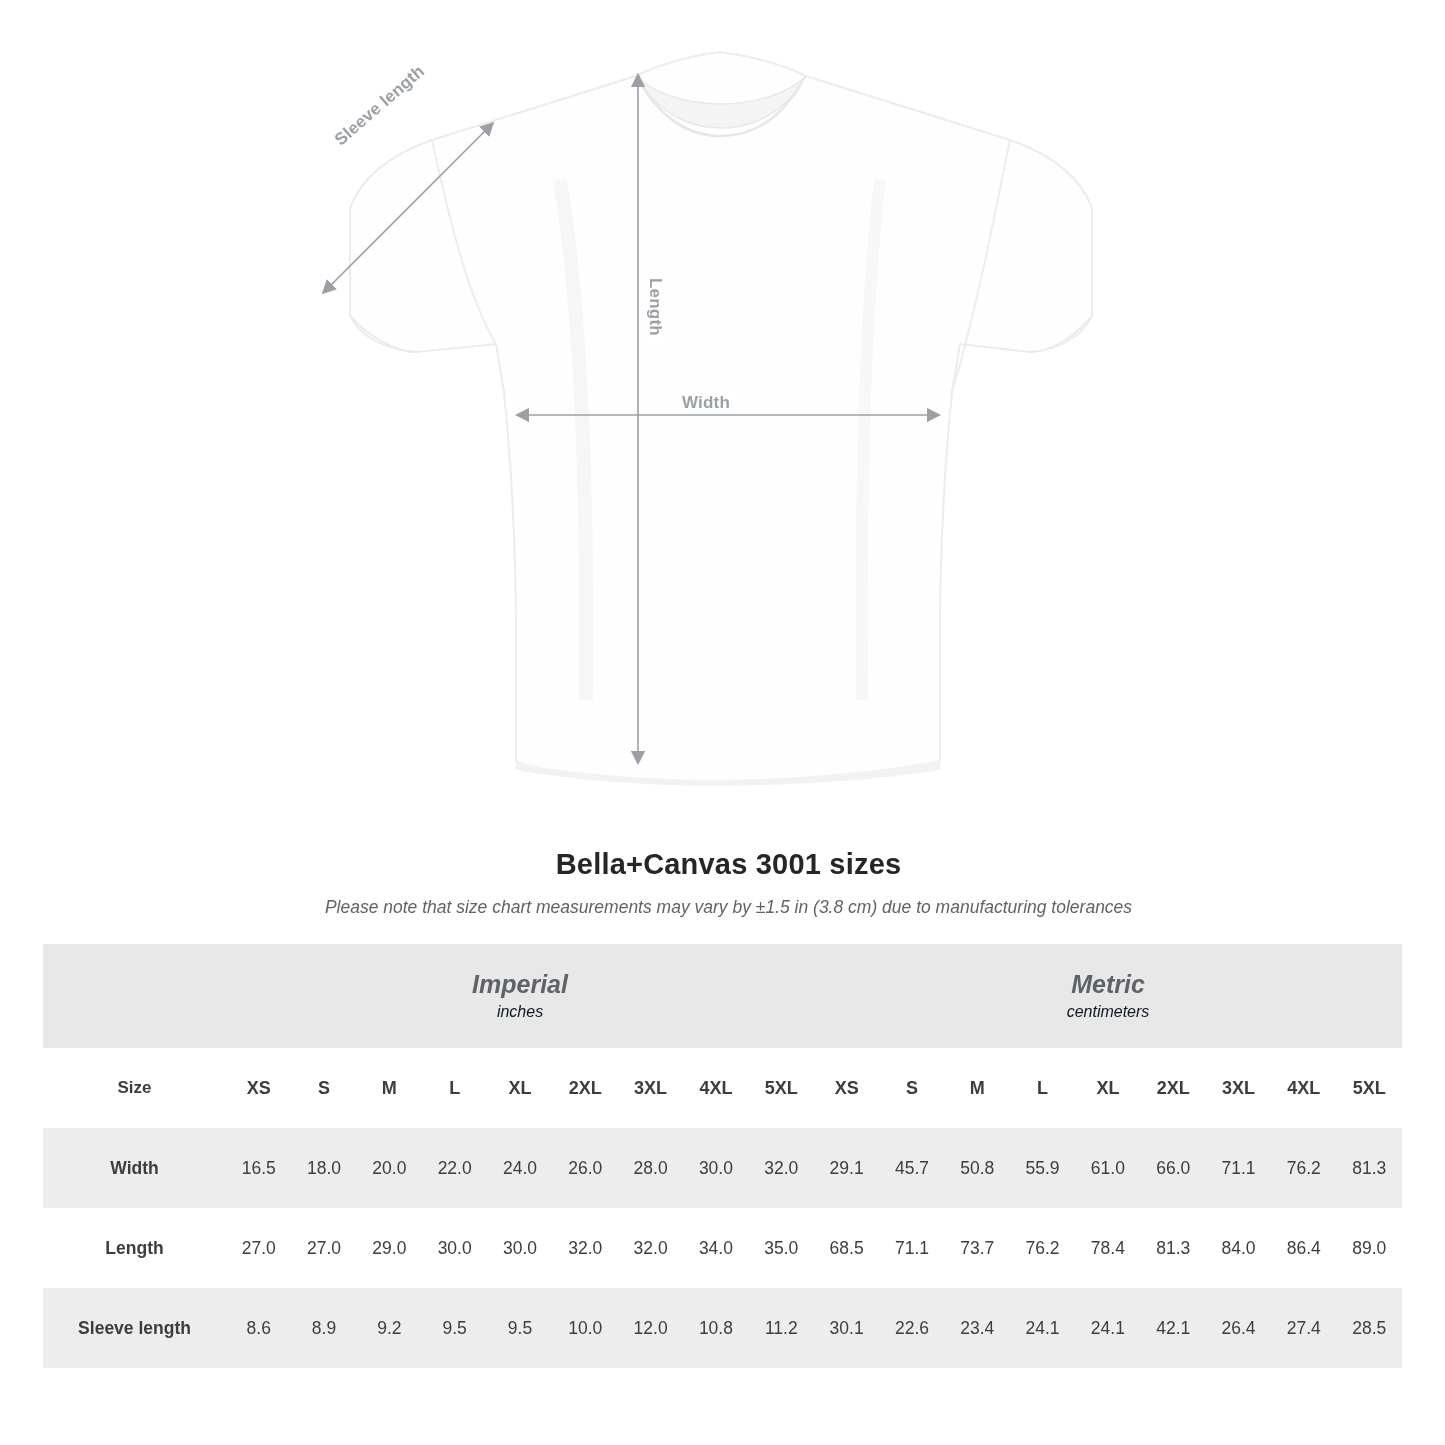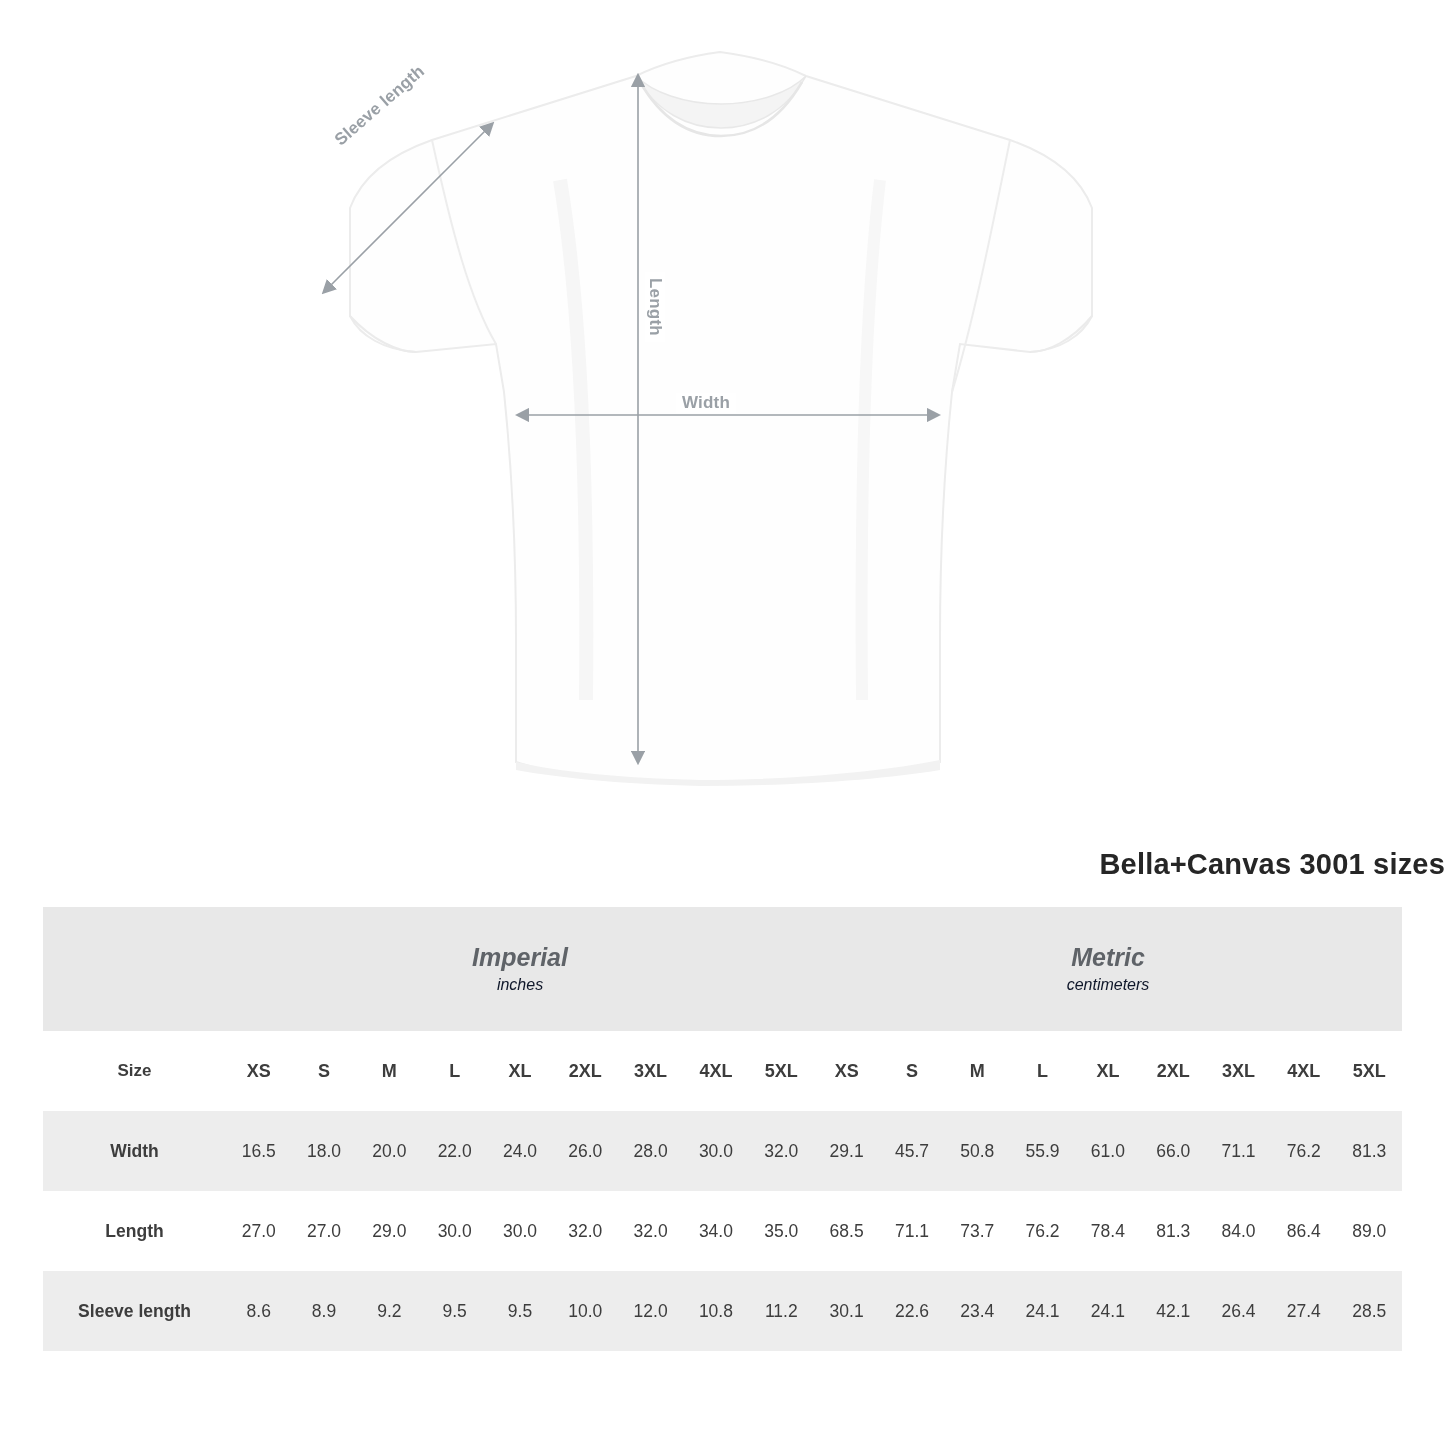--- a/index.html
+++ b/index.html
@@ -61,21 +61,21 @@
   .dim-label.sleeve-lbl {
     left: 331px;
     top: 135px;
     transform: rotate(-41deg);
     transform-origin: left top;
     background: transparent;
   }
 
   
   .title-block {
-    text-align: right;
+    text-align: center;
     margin-top: 28px;
     margin-left: 12px;
   }
   .chart-title {
     font-size: 29px;
     font-weight: bold;
     color: #262626;
     margin: 0;
     letter-spacing: 0.2px;
   }
@@ -96,21 +96,21 @@
     width: 1359px;
     table-layout: fixed;
   }
   table.size-table td, table.size-table th {
     text-align: center;
     vertical-align: middle;
   }
 
   .unit-head td {
     background: #e8e8e8;
-    height: 124px;
+    height: 104px;
     padding: 0;
   }
   .unit-head .unit-sys {
     font-size: 25px;
     font-style: italic;
     font-weight: bold;
     color: #5f6368;
     line-height: 1.1;
   }
   .unit-head .unit-sub {
@@ -209,20 +209,21 @@
     </svg>
 
     <div class="dim-label width-lbl">Width</div>
     <div class="dim-label length-lbl">Length</div>
     <div class="dim-label sleeve-lbl">Sleeve length</div>
   </div>
 </div>
 
 <div class="title-block">
   <h1 class="chart-title">Bella+Canvas 3001 sizes</h1>
+  <div class="chart-note">Please note that size chart measurements may vary by ±1.5 in (3.8 cm) due to manufacturing tolerances</div>
 </div>
 
 <div class="table-area">
   <table class="size-table">
     <colgroup>
       <col style="width:183px">
       <col span="18" style="width:65.3px">
     </colgroup>
     <tbody>
       <tr class="unit-head">

